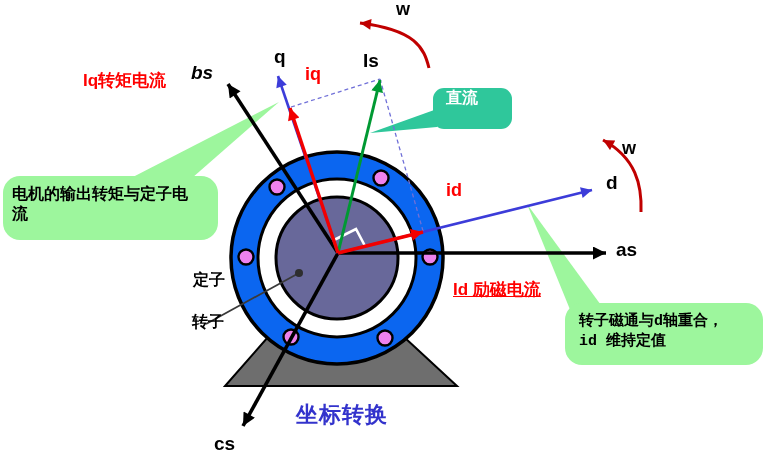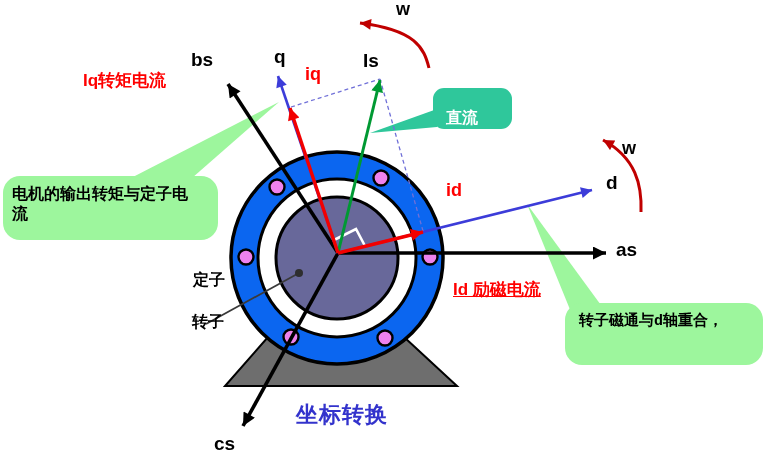--- a/index.html
+++ b/index.html
@@ -20,21 +20,21 @@
   .callout{
     position:absolute;background:#9df69d;border-radius:17px;
     font-weight:bold;font-size:15.5px;color:#000;line-height:20px;
     box-sizing:border-box;
   }
   .callout.c1{left:3px;top:176px;width:215px;height:64px;padding:8px 20px 0 9px;font-size:16px;}
   .callout.c2{left:565px;top:303px;width:198px;height:62px;padding:9px 0 0 14px;font-size:15px;font-family:Liberation Mono, monospace;}
   .dcbox{
     position:absolute;left:433px;top:88px;width:79px;height:41px;border-radius:11px;
     background:#2fc79b;color:#ffffff;font-weight:bold;font-size:16px;
-    display:flex;align-items:flex-end;padding-left:13px;box-sizing:border-box;
+    display:flex;align-items:flex-start;padding-left:13px;box-sizing:border-box;
   }
 </style>
 </head>
 <body>
 
 <div class="stage">
 
   <svg width="764" height="455" viewBox="0 0 764 455">
     <defs>
       <marker id="ah-black" viewBox="0 0 10 10" refX="10" refY="5" markerWidth="15" markerHeight="13" markerUnits="userSpaceOnUse" orient="auto">
@@ -98,40 +98,41 @@
     <line x1="338" y1="253" x2="380" y2="80" stroke="#009933" stroke-width="3" marker-end="url(#ah-green)"></line>
 
     <line x1="338" y1="253" x2="290" y2="108" stroke="#f20000" stroke-width="3.4" marker-end="url(#ah-red)"></line>
     <line x1="338" y1="253" x2="423" y2="232" stroke="#f20000" stroke-width="3.4" marker-end="url(#ah-red)"></line>
 
     <path d="M429,68 C424,48 416,30 360,23" fill="none" stroke="#c00000" stroke-width="3" marker-end="url(#ah-wred)"></path>
     <path d="M641,212 C642,185 636,158 603,140" fill="none" stroke="#c00000" stroke-width="3" marker-end="url(#ah-wred)"></path>
   </svg>
 
   <div class="lbl red phrase-lbl" style="left:83px;top:72px;">Iq转矩电流</div>
-  <div class="lbl axis-lbl" style="left:191px;top:50px;">bs</div>
+  <div class="lbl axis-lbl" style="left:191px;top:63px;font-style:italic;">bs</div>
   <div class="lbl axis-lbl" style="left:274px;top:47px;">q</div>
   <div class="lbl red vec-lbl" style="left:305px;top:65px;">iq</div>
   <div class="lbl axis-lbl" style="left:363px;top:51px;">Is</div>
   <div class="lbl w-lbl" style="left:396px;top:0px;">w</div>
   <div class="lbl w-lbl" style="left:622px;top:139px;">w</div>
   <div class="lbl axis-lbl" style="left:606px;top:173px;">d</div>
   <div class="lbl red vec-lbl" style="left:446px;top:181px;">id</div>
   <div class="lbl axis-lbl" style="left:616px;top:240px;">as</div>
   <div class="lbl red phrase-lbl" style="left:453px;top:281px;text-decoration:underline;">Id 励磁电流</div>
   <div class="lbl cn-lbl" style="left:193px;top:271px;">定子</div>
   <div class="lbl cn-lbl" style="left:168px;top:313px;margin-left:24px;">转子</div>
   <div class="lbl blue coord-lbl" style="left:296px;top:403px;">坐标转换</div>
   <div class="lbl axis-lbl" style="left:214px;top:434px;">cs</div>
 
   <div class="callout c1">
     <div>电机的输出转矩与定子电流</div>
   </div>
 
   <div class="callout c2">
     <div>转子磁通与d轴重合，</div>
+    <div>id 维持定值</div>
   </div>
 
   <div class="dcbox">
     <span>直流</span>
   </div>
 
 </div>
 
 </body></html>

